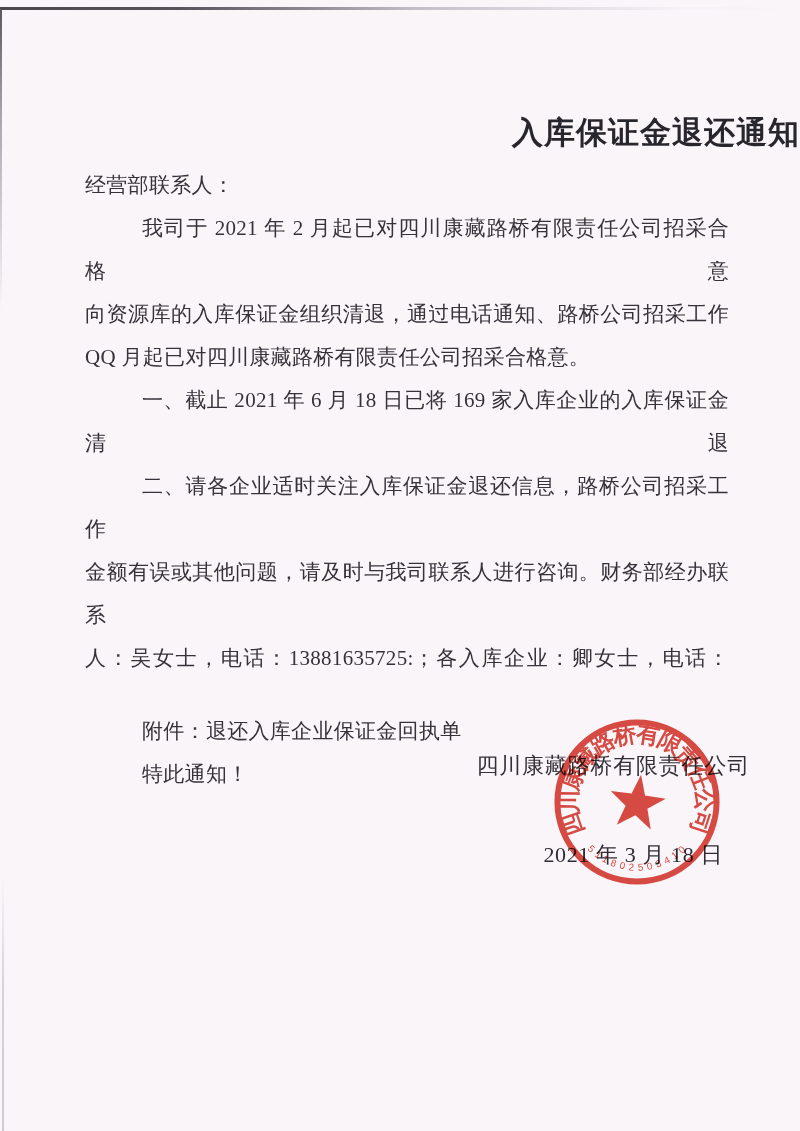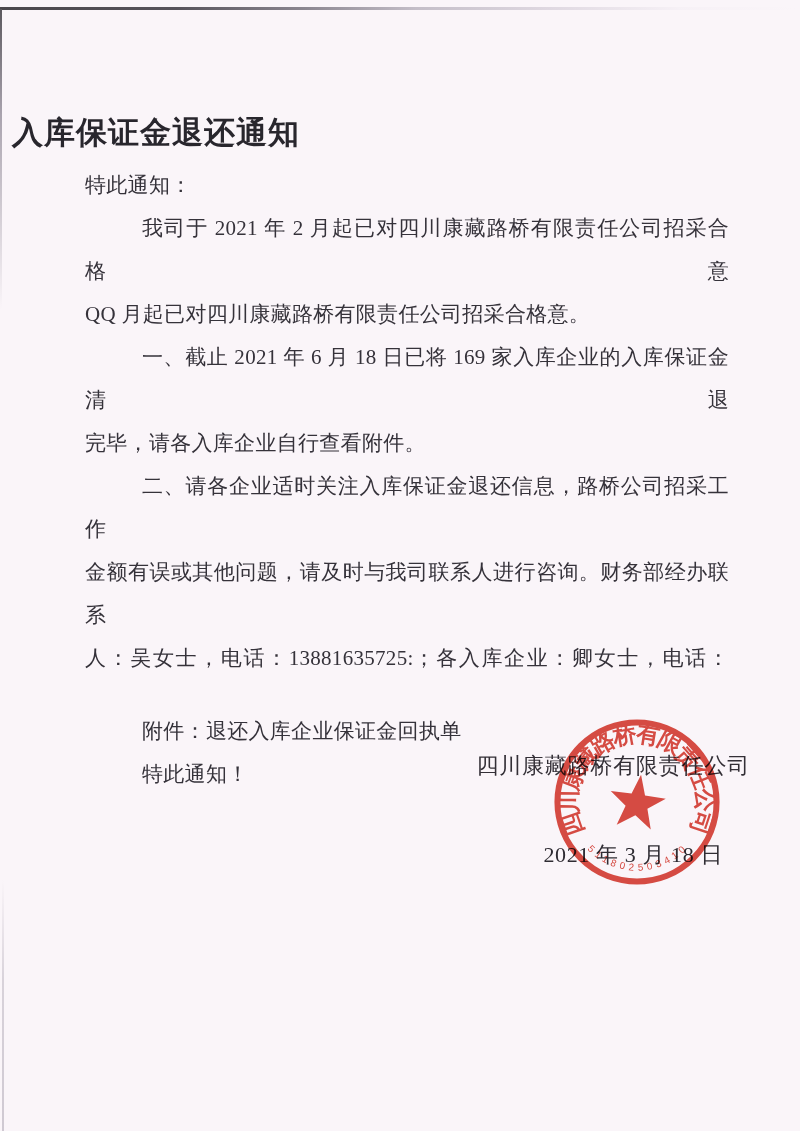--- a/index.html
+++ b/index.html
@@ -26,21 +26,21 @@
     background: linear-gradient(#5b585e, #a9a3ae 35%, rgba(233,227,236,0) 100%);
   }
   .scan-left-low {
     position: absolute; top: 880px; left: 2px; width: 2px; height: 251px;
     background: linear-gradient(rgba(210,203,212,0), #d8d2da 40%, #cfc9d2 100%);
   }
 
   .title {
     position: absolute;
     top: 112px; left: 12px; right: 0;
-    text-align: left;
+    text-align: right;
     font-size: 31px;
     font-weight: bold;
     letter-spacing: 1px;
     color: #28262d;
     white-space: nowrap;
   }
 
   .doc-body {
     position: absolute;
     top: 164px;
@@ -87,25 +87,25 @@
 
 <div class="page">
 
   <div class="scan-top"></div>
   <div class="scan-left"></div>
   <div class="scan-left-low"></div>
 
   <h1 class="title">入库保证金退还通知</h1>
 
   <div class="doc-body">
-    <div class="line">特此通知：</div>
+    <div class="line">经营部联系人：</div>
     <div class="line indent wrapfill">我司于 2021 年 2 月起已对四川康藏路桥有限责任公司招采合格意</div>
+    <div class="line wrapfill">向资源库的入库保证金组织清退，通过电话通知、路桥公司招采工作</div>
     <div class="line">QQ 月起已对四川康藏路桥有限责任公司招采合格意。</div>
     <div class="line indent wrapfill">一、截止 2021 年 6 月 18 日已将 169 家入库企业的入库保证金清退</div>
-    <div class="line">完毕，请各入库企业自行查看附件。</div>
     <div class="line indent wrapfill">二、请各企业适时关注入库保证金退还信息，路桥公司招采工作</div>
     <div class="line wrapfill">金额有误或其他问题，请及时与我司联系人进行咨询。财务部经办联系</div>
     <div class="line wrapfill">人：吴女士，电话：13881635725:；各入库企业：卿女士，电话：</div>
     <div class="spacer"></div>
     <div class="line indent">附件：退还入库企业保证金回执单</div>
     <div class="line indent">特此通知！</div>
   </div>
 
   <div class="sig-company">四川康藏路桥有限责任公司</div>
   <div class="sig-date">2021 年 3 月 18 日</div>

